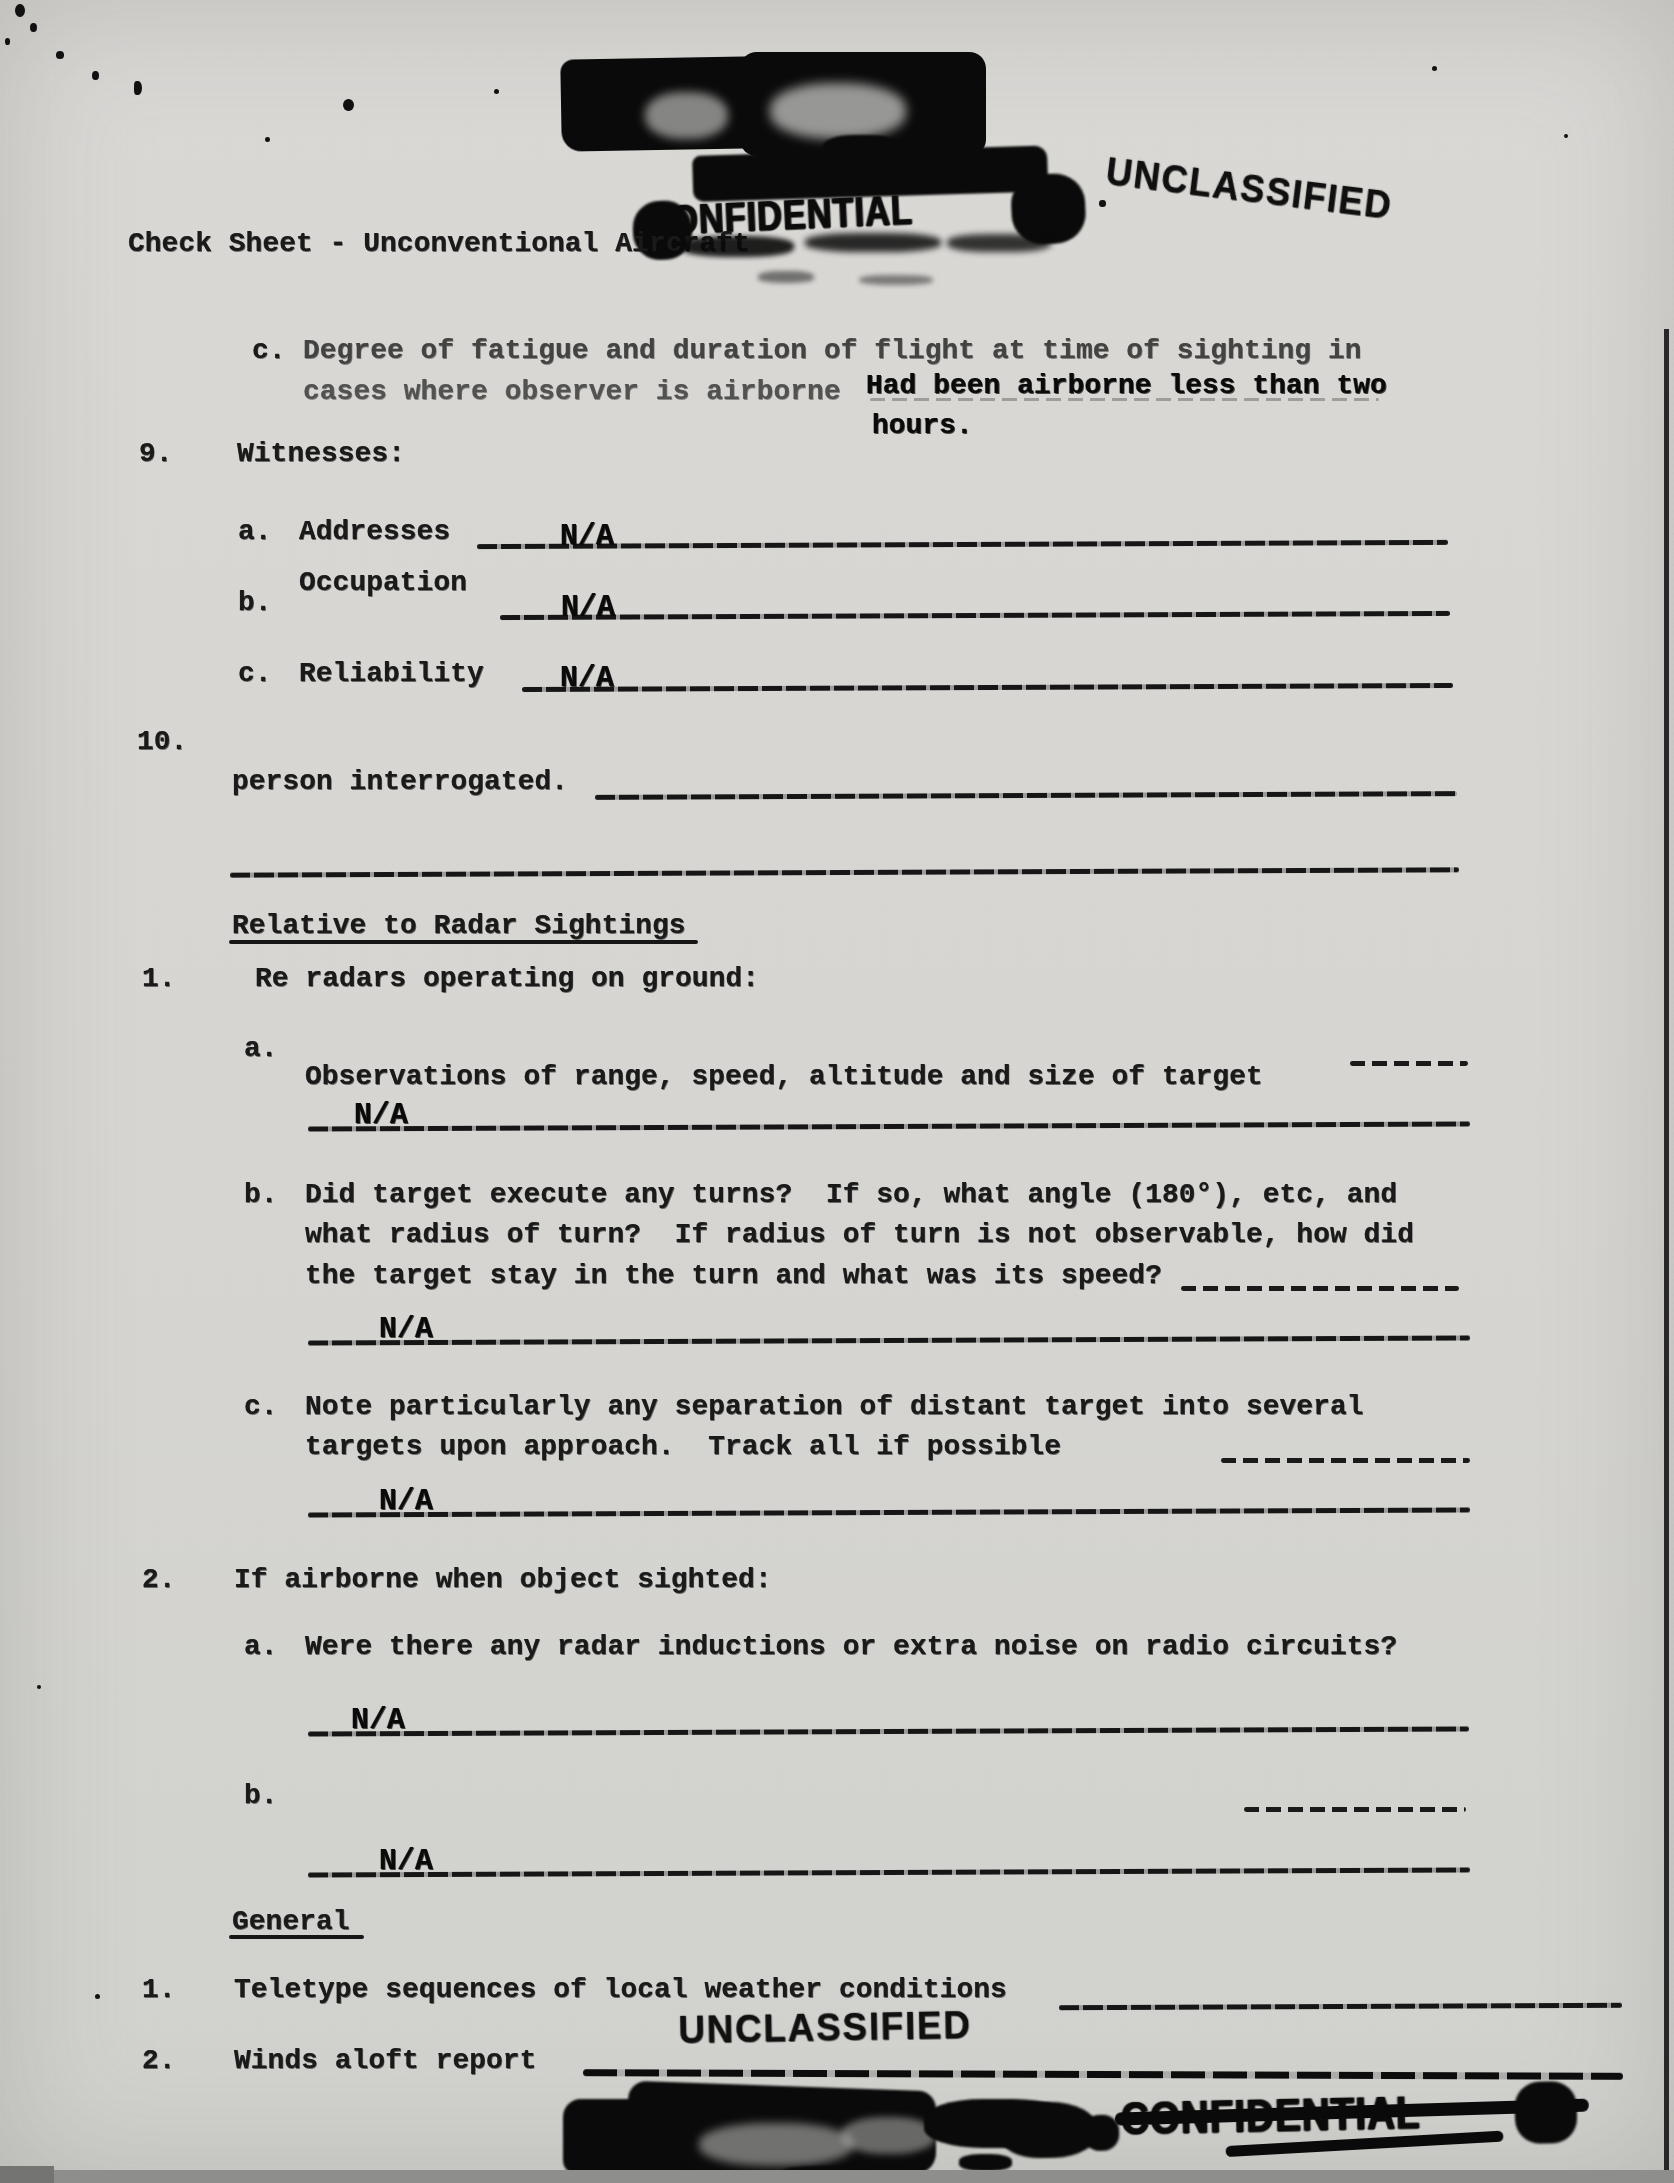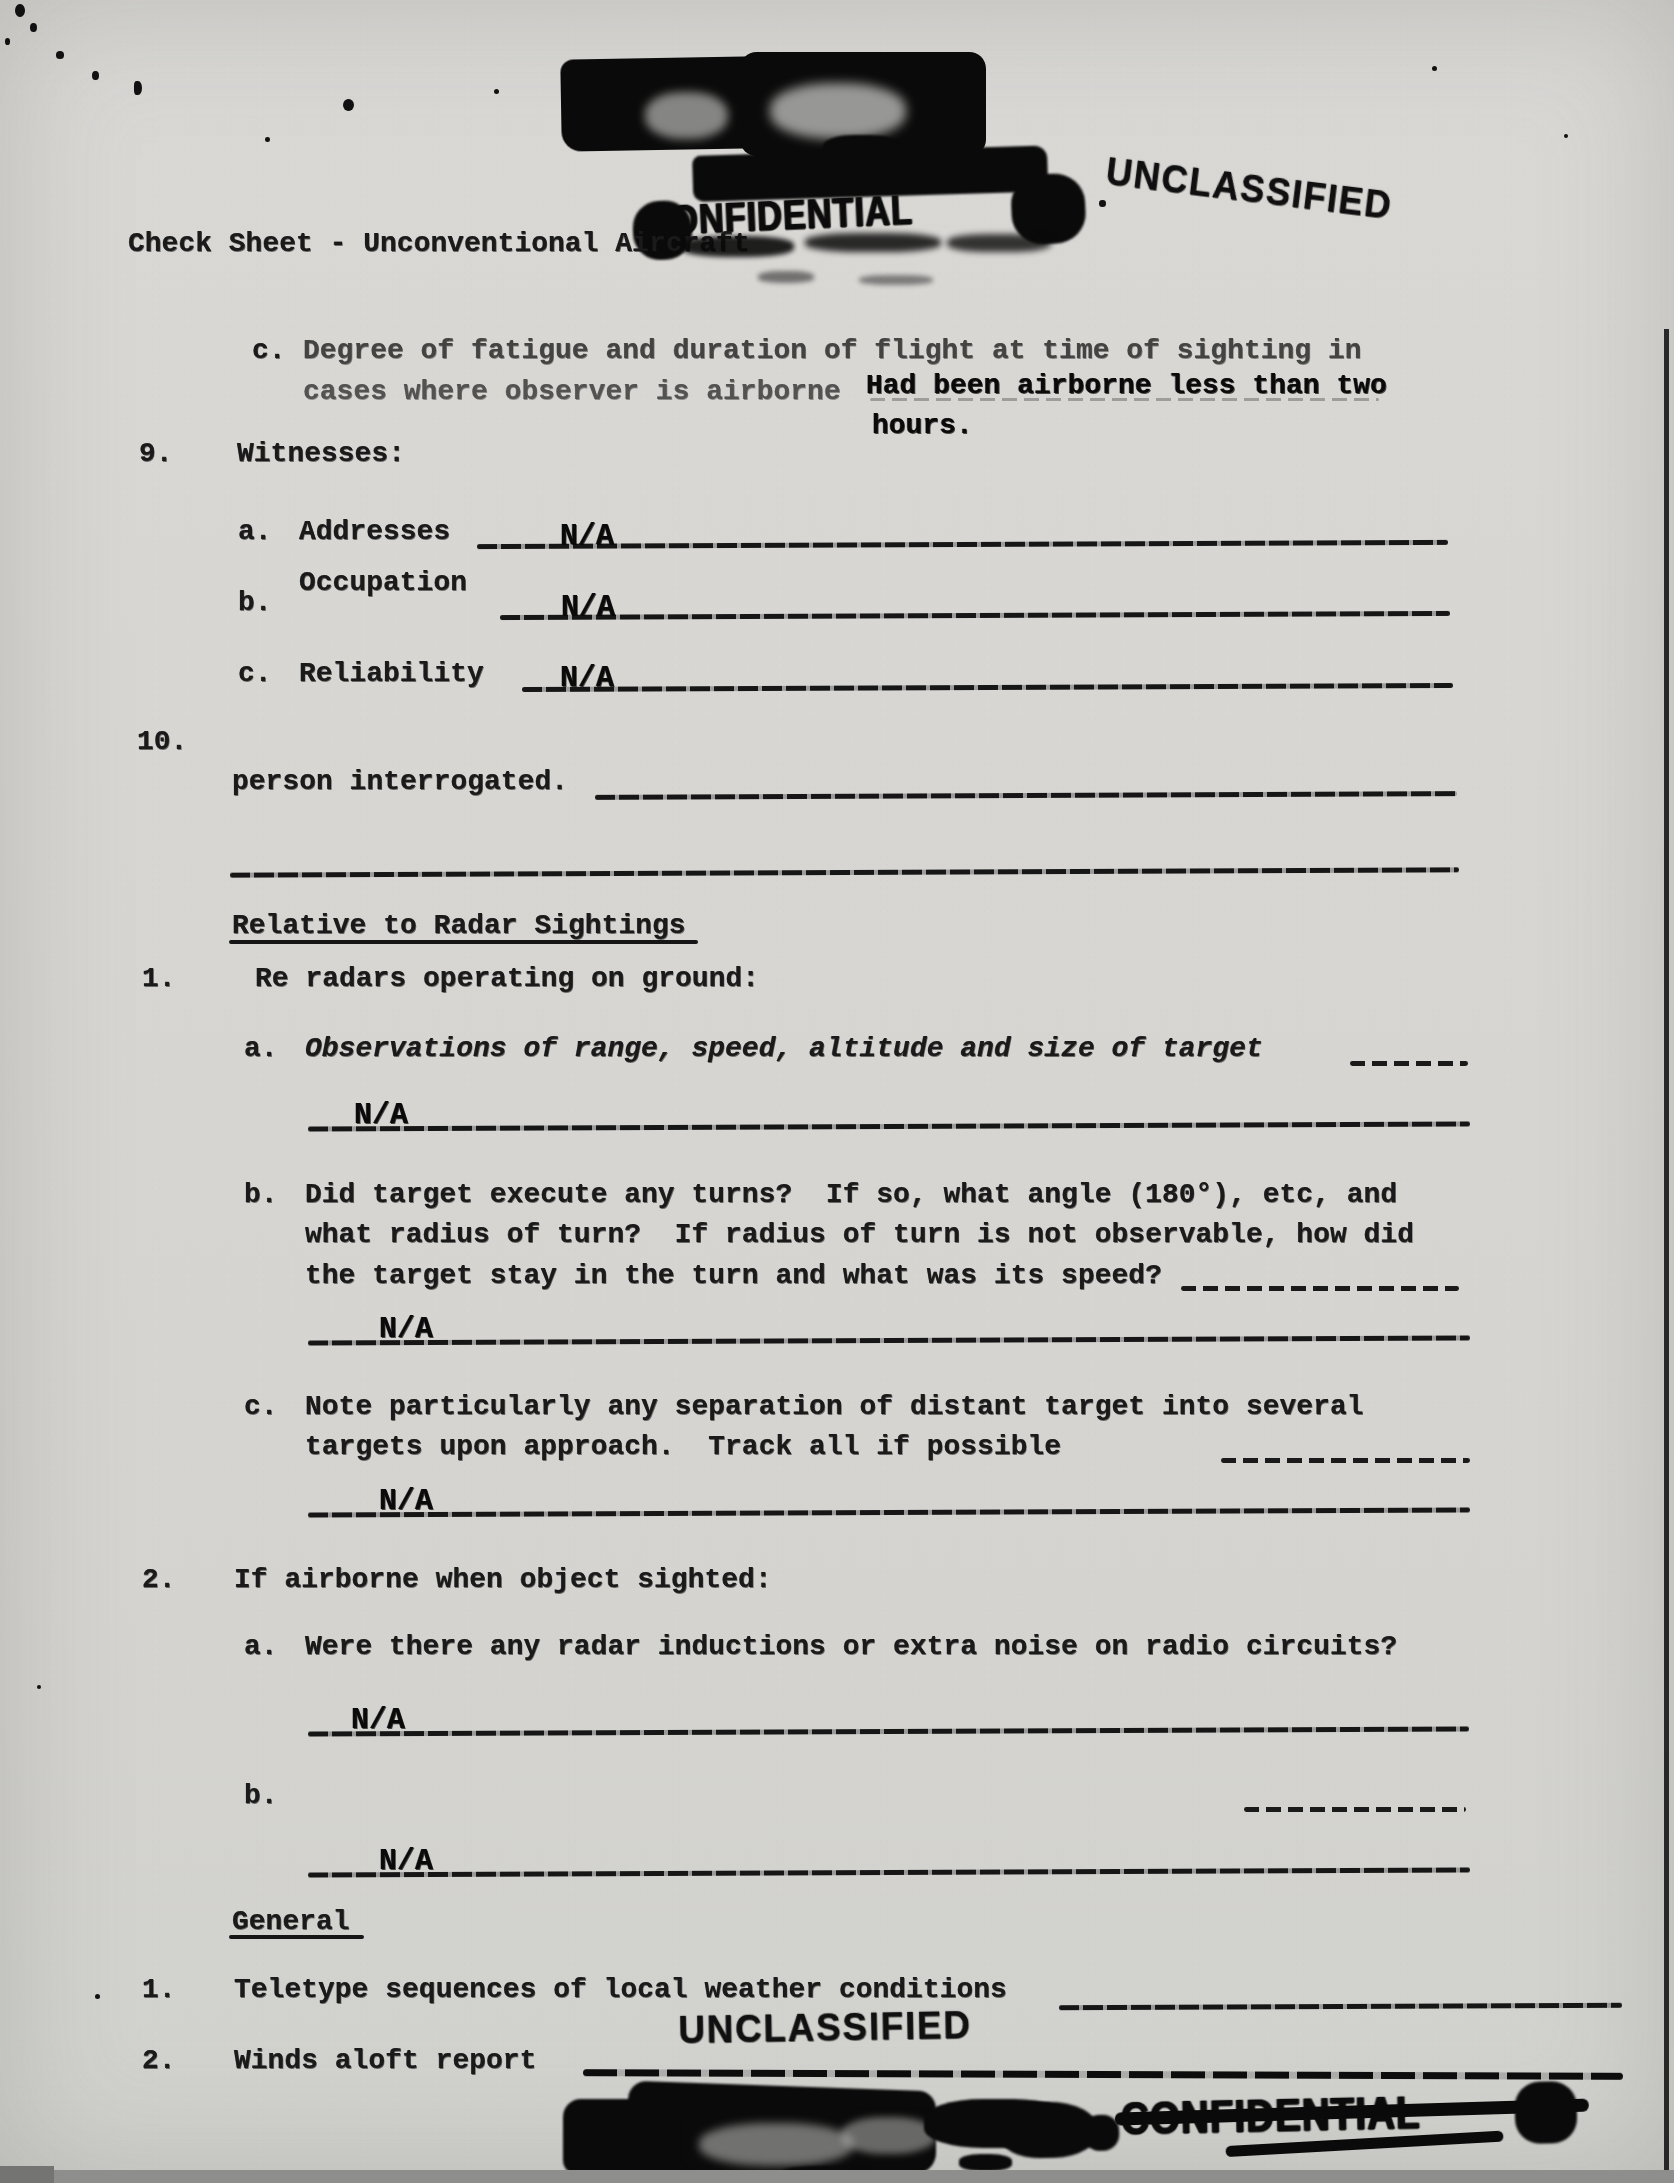--- a/index.html
+++ b/index.html
@@ -125,21 +125,21 @@
   <div class="ans-line" style="left:595px;top:793px;width:862px;"></div>
   <div class="ans-line" style="left:230px;top:870px;width:1229px;"></div>
 
   <div class="tw" style="left:232px;top:911px;">Relative to Radar Sightings</div>
   <div class="rule" style="left:229px;top:940px;width:469px;"></div>
 
   <div class="tw" style="left:142px;top:964px;">1.</div>
   <div class="tw" style="left:234px;top:964px;margin-left:21px;">Re radars operating on ground:</div>
 
   <div class="tw" style="left:244px;top:1034px;">a.</div>
-  <div class="tw" style="left:305px;top:1034px;font-style:italic;">Observations of range, speed, altitude and size of target</div>
+  <div class="tw" style="left:305px;top:1062px;">Observations of range, speed, altitude and size of target</div>
   <div class="stub-line" style="left:1350px;top:1061px;width:118px;"></div>
   <div class="tw answer na" style="left:354px;top:1099px;">N/A</div>
   <div class="ans-line" style="left:308px;top:1124px;width:1162px;"></div>
 
   <div class="tw" style="left:244px;top:1180px;">b.</div>
   <div class="tw" style="left:305px;top:1180px;">Did target execute any turns?  If so, what angle (180°), etc, and</div>
   <div class="tw" style="left:305px;top:1220px;">what radius of turn?  If radius of turn is not observable, how did</div>
   <div class="tw" style="left:305px;top:1261px;">the target stay in the turn and what was its speed?</div>
   <div class="stub-line" style="left:1181px;top:1286px;width:278px;"></div>
   <div class="tw answer na" style="left:379px;top:1313px;">N/A</div>

